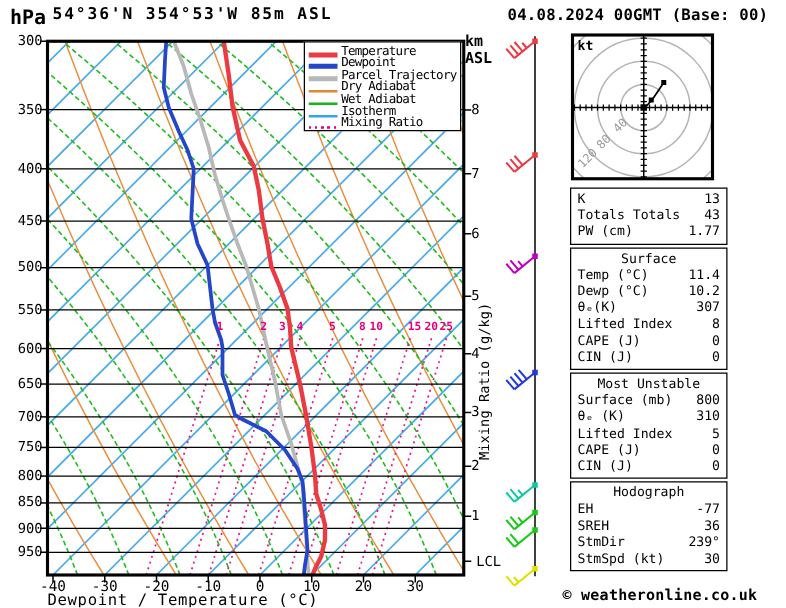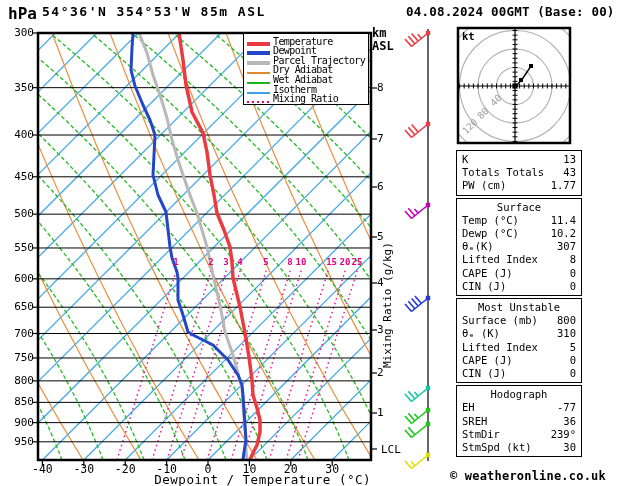--- a/index.html
+++ b/index.html
@@ -9,21 +9,21 @@
   .abs{position:absolute;}
   .mono{font-family:"DejaVu Sans Mono","DejaVu Sans",monospace;}
   #hpa-label{left:8px;top:4px;font-size:16px;font-weight:bold;}
   #km-unit{left:372px;top:2px;font-size:12px;font-weight:bold;line-height:13px;text-align:left;margin-top:25px;}
   #station-title{left:42px;top:4px;font-size:13px;font-weight:bold;letter-spacing:1.5px;white-space:nowrap;}
   #datetime-label{left:406px;top:4px;font-size:12.5px;font-weight:bold;letter-spacing:0.2px;white-space:nowrap;text-align:center;}
   .ptick{position:absolute;left:6px;width:28px;text-align:right;font-size:11px;line-height:14px;}
   .ttick{position:absolute;width:36px;text-align:center;font-size:11.5px;top:462px;}
   .kmtick{position:absolute;left:377px;width:18px;font-size:11px;}
   .mrlbl{position:absolute;width:18px;text-align:center;font-size:9px;font-weight:bold;color:#e6007e;top:257px;}
-  #xaxis-title{left:38px;top:472px;width:333px;text-align:right;font-size:12.5px;letter-spacing:0.5px;}
+  #xaxis-title{left:38px;top:472px;width:333px;text-align:left;font-size:12.5px;letter-spacing:0.5px;}
   #mr-axis-title{left:381px;top:218px;height:150px;writing-mode:vertical-rl;transform:rotate(180deg);font-size:11px;white-space:nowrap;}
   #lcl-label{left:381px;top:443px;font-size:11px;}
   #legend{left:243px;top:33px;width:126px;height:72px;border:1.6px solid #000;background:#fff;box-sizing:border-box;padding:2px 0 0 3px;}
   .lrow{display:flex;align-items:flex-end;gap:3px;height:9.6px;}
   .lswatch{width:23px;flex:0 0 23px;}
   .ltext{font-size:10px;letter-spacing:-0.6px;white-space:nowrap;line-height:9px;}
   #tables{left:456px;top:150px;width:126px;}
   .tbox{border:1.6px solid #000;background:#fff;margin-bottom:2px;padding:2px 5px 2px 5px;box-sizing:border-box;}
   .thead{text-align:center;font-size:10.5px;line-height:13.2px;}
   .trow{display:flex;justify-content:space-between;font-size:10.5px;line-height:13.2px;white-space:nowrap;}

